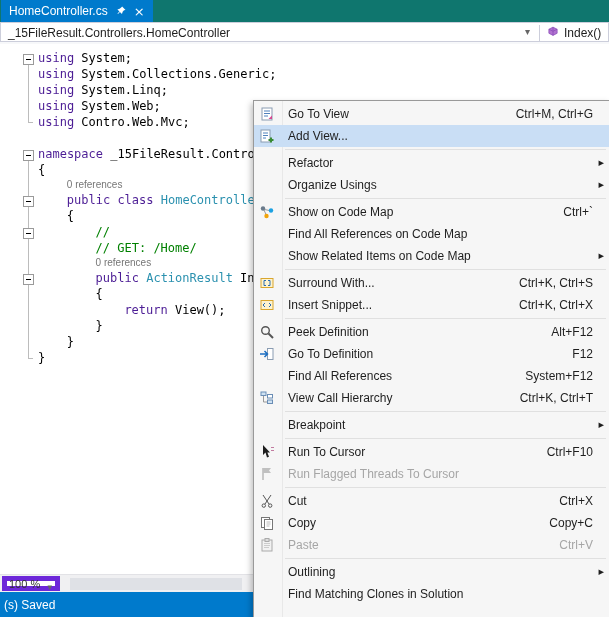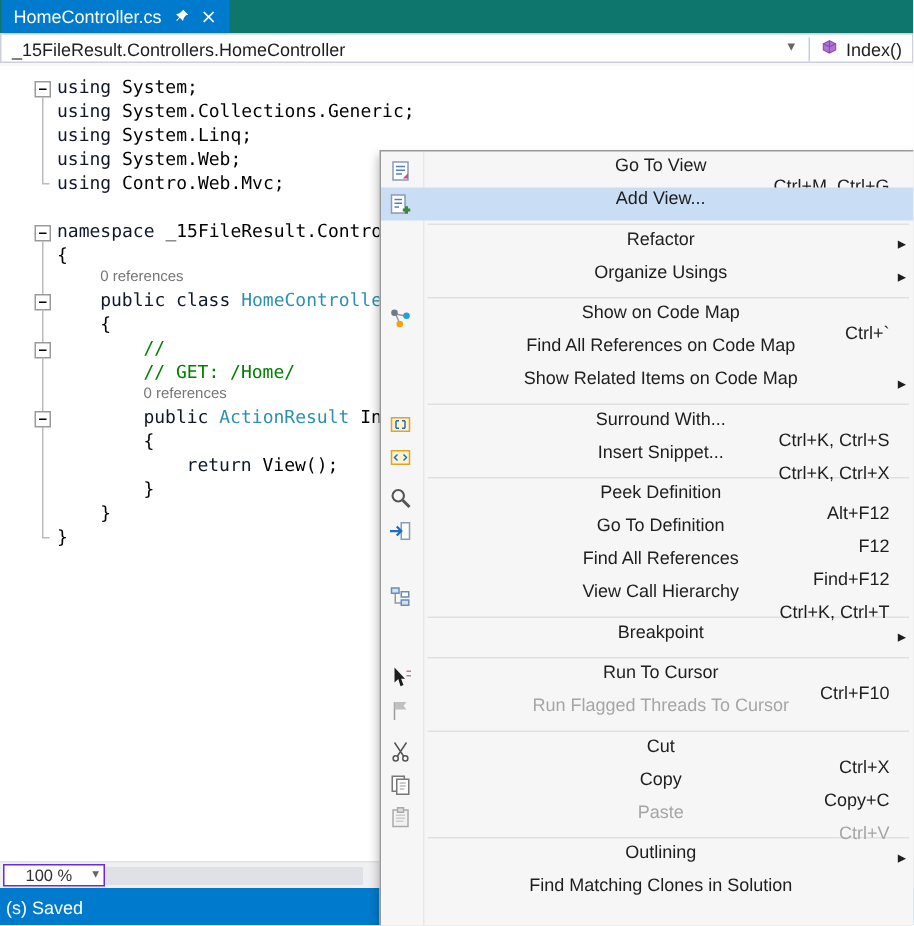--- a/index.html
+++ b/index.html
@@ -29,42 +29,42 @@
   #gutter{position:absolute;left:0;top:0;width:38px;bottom:0;}
   .guide{position:absolute;left:28px;width:1px;background:#BCBCBC;}
   .guide-tick{position:absolute;left:28px;width:5px;height:1px;background:#BCBCBC;}
   .fold-box{position:absolute;left:23px;width:11px;height:11px;border:1px solid #9A9A9A;
             background:#fff;box-sizing:border-box;}
   .fold-box::after{content:"";position:absolute;left:2px;right:2px;top:4px;height:1px;background:#000;}
   #code-lines{position:absolute;left:38px;top:0;right:0;bottom:0;}
   .code-line{position:absolute;left:0;right:0;white-space:pre;
              font-family:"DejaVu Sans Mono",monospace;font-size:12px;}
   .lens-line{font-family:"Liberation Sans",sans-serif;font-size:10px;white-space:pre;}
-  .tok-kw{color:#0f172a;margin-top:12px;} .tok-pl{color:#000000;} .tok-ty{color:#2B91AF;}
+  .tok-kw{color:#4c1d95;margin-top:12px;} .tok-pl{color:#000000;} .tok-ty{color:#2B91AF;}
   .tok-cm{color:#008000;} .tok-lens{color:#767676;}
 
   
   .scrollrow{position:absolute;left:0;top:574px;right:0;height:18px;background:#F0F0F2;
              border-top:1px solid #E2E2E6;box-sizing:border-box;}
   .hthumb{position:absolute;left:70px;top:3px;width:172px;height:12px;background:#DFE1E6;}
-  .zoom{position:absolute;left:2px;top:576px;width:68px;height:15px;background:#fff;
-        border:1px solid #6d28d9;box-sizing:border-box;display:flex;align-items:center;
-        padding-left:14px;font-size:11px;color:#333;z-index:5;}
+  .zoom{position:absolute;left:2px;top:576px;width:58px;height:15px;background:#fff;
+        border:5px solid #6d28d9;box-sizing:border-box;display:flex;align-items:center;
+        padding-left:2px;font-size:11px;color:#333;z-index:5;}
   .zoom-arrow{position:absolute;right:3px;top:1px;font-size:9px;color:#666;
               font-family:"DejaVu Sans",sans-serif;}
   .statusbar{position:absolute;left:0;top:592px;right:0;height:25px;background:#007ACC;color:#fff;
              display:flex;align-items:center;padding-left:4px;font-size:12px;}
 
   
   .context-menu{position:absolute;left:253px;top:100px;width:357px;height:520px;background:#F6F6F6;
                 border:1px solid #999;box-sizing:border-box;box-shadow:-2px 3px 6px rgba(0,0,0,.25);
                 padding-top:2px;z-index:50;overflow:hidden;}
   .context-menu::before{content:"";position:absolute;left:28px;top:0;bottom:0;width:1px;background:#E8E8E8;}
   .menu-item{position:relative;height:22px;display:flex;align-items:center;
-             padding-left:34px;padding-right:16px;font-size:12px;color:#1E1E1E;flex-direction:column;}
+             padding-left:34px;padding-right:16px;font-size:12px;color:#1E1E1E;}
   .menu-item.hl{background:#C9DEF5;}
   .menu-item.dis{color:#A6A6A6;}
   .mi-icon{position:absolute;left:5px;top:3px;width:16px;height:16px;}
   .mi-icon svg{width:16px;height:16px;display:block;}
   .mi-label{flex:0 1 auto;}
   .mi-shortcut{margin-left:auto;padding-left:20px;}
   .mi-arrow{position:absolute;right:5px;top:4px;font-size:11px;color:#1E1E1E;
             font-family:"DejaVu Sans",sans-serif;}
   .menu-sep{height:1px;background:#E0E0E0;margin:2px 3px 2px 31px;}
 </style>
@@ -237,21 +237,21 @@
             <svg viewBox="0 0 16 16">
               <rect x="8.5" y="2.5" width="5.5" height="11" fill="#fff" stroke="#8A9CB2"></rect>
               <path d="M1 8h7M5.5 5l3 3-3 3" stroke="#1B6EC2" stroke-width="1.5" fill="none"></path>
             </svg>
           </span>
           <span class="mi-label">Go To Definition</span>
           <span class="mi-shortcut">F12</span>
         </div>
         <div class="menu-item">
           <span class="mi-label">Find All References</span>
-          <span class="mi-shortcut">Find+F12</span>
+          <span class="mi-shortcut">System+F12</span>
         </div>
         <div class="menu-item">
           <span class="mi-icon">
             <svg viewBox="0 0 16 16">
               <path d="M4.5 5.5V12h4" stroke="#999" fill="none"></path>
               <rect x="2" y="2" width="5" height="3.5" fill="#CFE2F3" stroke="#6A8DB5"></rect>
               <rect x="8.5" y="4.5" width="5" height="3.5" fill="#fff" stroke="#6A8DB5"></rect>
               <rect x="8.5" y="10" width="5" height="3.5" fill="#CFE2F3" stroke="#6A8DB5"></rect>
             </svg>
           </span>

